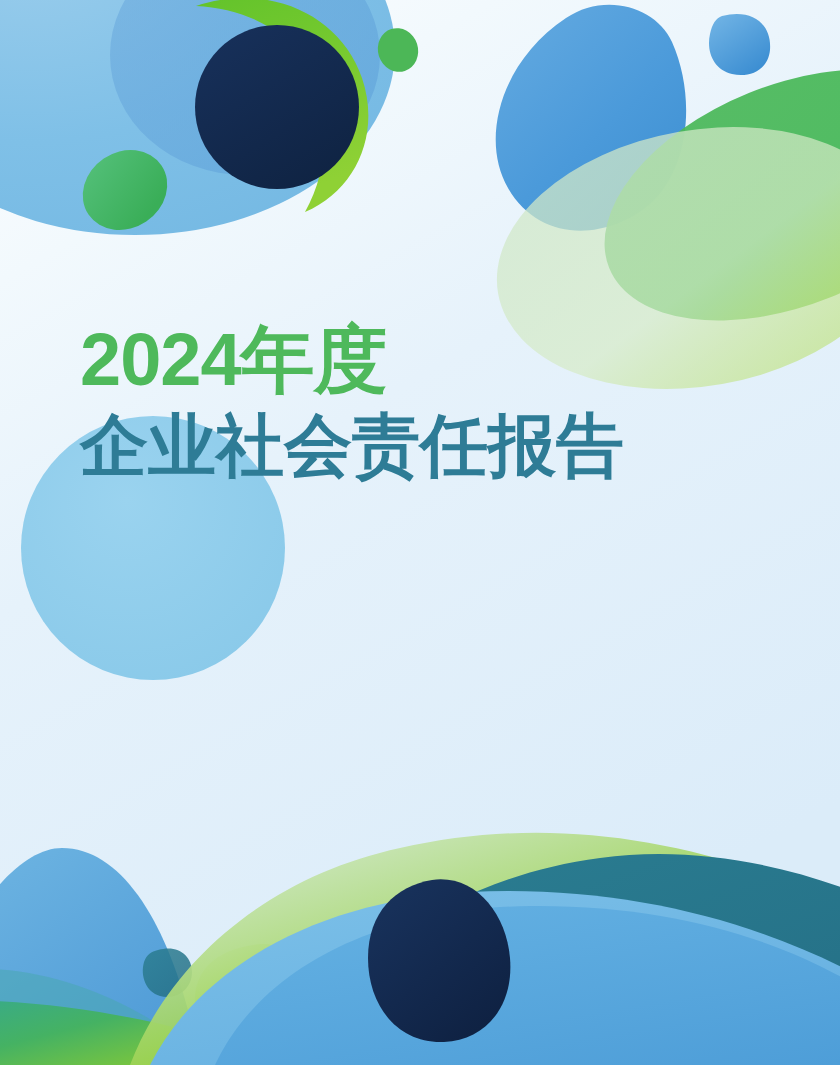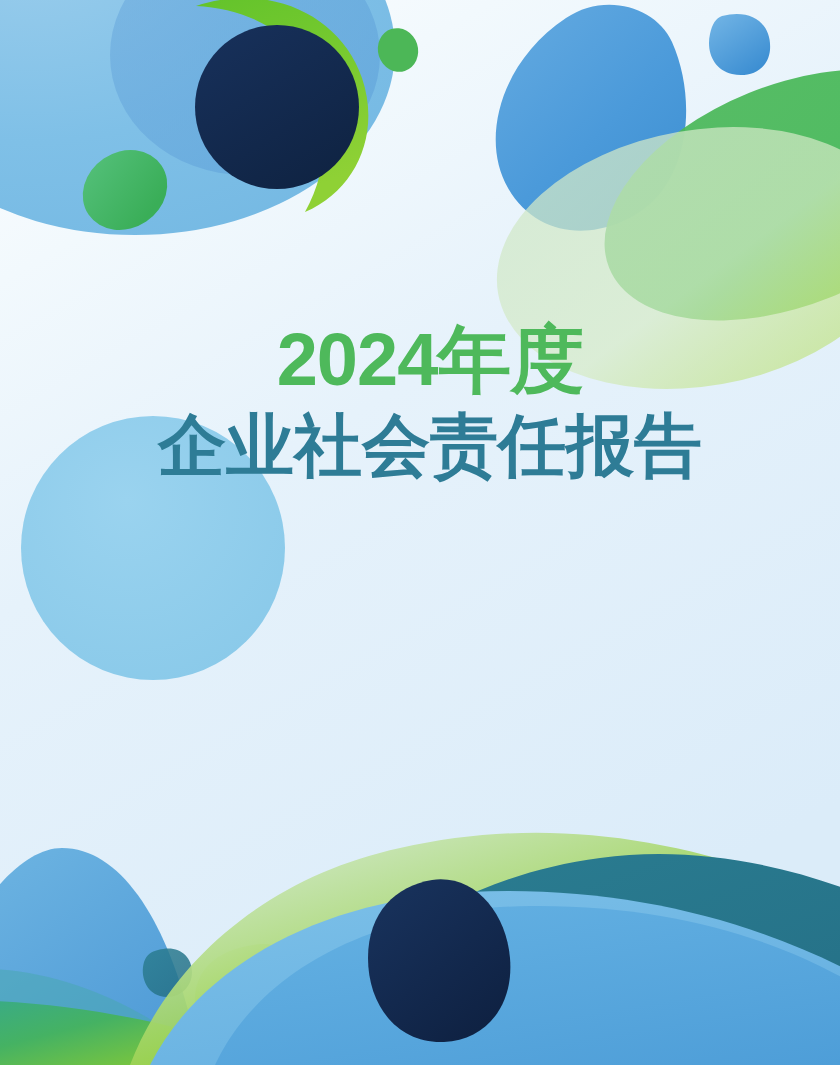--- a/index.html
+++ b/index.html
@@ -24,40 +24,39 @@
     width: 840px;
     height: 1065px;
     display: block;
   }
   .title-block {
     position: absolute;
     left: 80px;
     top: 322px;
     width: 700px;
     z-index: 5;
-    text-align: center;
   }
   .title-year {
     font-family: "Liberation Sans", "DejaVu Sans", sans-serif;
     font-size: 74px;
     font-weight: 700;
     line-height: 1.02;
     color: #4eb95b;
     letter-spacing: -1px;
     margin: 0;
     white-space: nowrap;
   }
   .title-main {
     font-family: "Liberation Sans", "DejaVu Sans", sans-serif;
     font-size: 68px;
     font-weight: 700;
     line-height: 1.12;
     color: #2e7c96;
     letter-spacing: 0px;
-    margin: 16px;
+    margin: 0;
     margin-top: 10px;
     white-space: nowrap;
   }
 </style>
 </head>
 <body>
 
 <div id="cover">
 
   <svg id="cover-svg" viewBox="0 0 840 1065" xmlns="http://www.w3.org/2000/svg">

